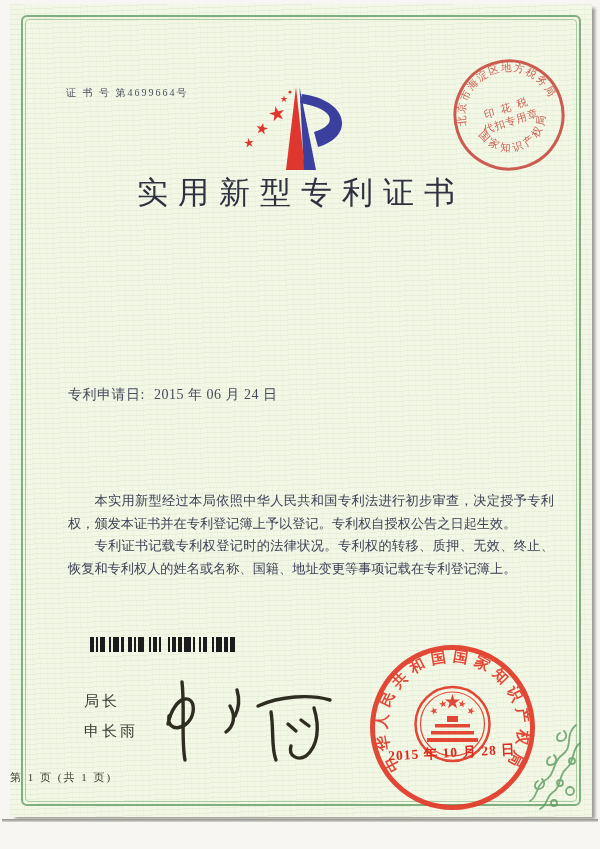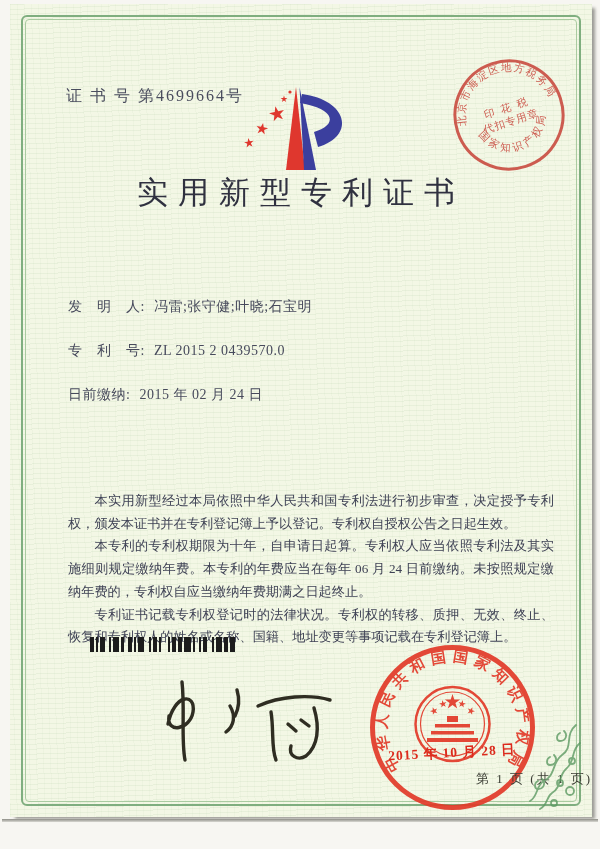--- a/index.html
+++ b/index.html
@@ -24,21 +24,21 @@
   .frame-outer{
     position:absolute;inset:11px;border:2px solid #7fae7f;border-radius:6px;
     pointer-events:none;
   }
   .frame-inner{
     position:absolute;inset:15px;border:1px solid #a9cba0;border-radius:4px;
     pointer-events:none;
   }
   .cert-no{
     position:absolute;left:56px;top:82px;
-    font-size:16px;letter-spacing:2px;color:#4a4d5e;
+    font-size:10px;letter-spacing:2px;color:#4a4d5e;
   }
   .logo{position:absolute;left:222px;top:78px;width:145px;height:94px;}
   .tax-seal{position:absolute;left:440px;top:52px;width:118px;height:118px;opacity:.88;}
   .title{
     position:absolute;left:0;right:0;top:168px;text-align:center;
     font-size:31px;font-weight:400;letter-spacing:10px;color:#303140;
   }
   .field-row{
     position:absolute;left:58px;right:40px;height:20px;
     font-size:14px;color:#474a5c;letter-spacing:.5px;white-space:nowrap;
@@ -60,22 +60,22 @@
   }
   .signer div{margin-bottom:11px;}
   .signature{position:absolute;left:128px;top:664px;width:215px;height:100px;}
   .office-seal{position:absolute;left:355px;top:636px;width:175px;height:175px;opacity:.93;}
   .seal-date{
     position:absolute;left:352px;top:740px;width:180px;text-align:center;
     font-size:13.5px;font-weight:700;color:#dc2a1c;letter-spacing:1px;
     transform:rotate(-3deg);
   }
   .footer{
-    position:absolute;left:0;right:0;top:766px;text-align:right;
-    font-size:13px;color:#3c3e35;letter-spacing:2px;
+    position:absolute;left:0;right:0;top:766px;text-align:left;
+    font-size:11px;color:#3c3e35;letter-spacing:2px;
   }
   .ornament{position:absolute;right:8px;bottom:6px;width:60px;height:90px;opacity:.8;}
   .hidden-defs{position:absolute;width:0;height:0;}
 </style>
 </head>
 <body>
 
 <svg class="hidden-defs" aria-hidden="true">
   <defs>
     <path id="star" d="M0,-1L0.2245,-0.309L0.951,-0.309L0.3633,0.118L0.5878,0.809L0,0.382L-0.5878,0.809L-0.3633,0.118L-0.951,-0.309L-0.2245,-0.309Z"></path>
@@ -112,33 +112,26 @@
       <text font-size="10.5" fill="#c8473c" letter-spacing="3">
         <textPath href="#taxBot" startOffset="50%" text-anchor="middle">国家知识产权局</textPath>
       </text>
       <text x="59" y="55" font-size="10.5" fill="#c8473c" text-anchor="middle" letter-spacing="2">印 花 税</text>
       <text x="59" y="69" font-size="10.5" fill="#c8473c" text-anchor="middle" letter-spacing="1">代扣专用章</text>
     </g>
   </svg>
 
   <div class="title">实用新型专利证书</div>
 
-  <div class="field-row" style="top:294px">
-    <span class="lab">发　明　人:</span><span>冯雷;张守健;叶晓;石宝明</span>
-  </div>
-  <div class="field-row" style="top:338px">
-    <span class="lab">专　利　号:</span><span>ZL 2015 2 0439570.0</span>
-  </div>
   <div class="field-row" style="top:382px">
-    <span class="lab">日前缴纳:</span><span>2015 年 02 月 24 日</span>
+    <span class="lab">专利申请日:</span><span>2015 年 06 月 24 日</span>
   </div>
 
   <div class="paras">
     <p>本实用新型经过本局依照中华人民共和国专利法进行初步审查，决定授予专利权，颁发本证书并在专利登记簿上予以登记。专利权自授权公告之日起生效。</p>
-    <p>本专利的专利权期限为十年，自申请日起算。专利权人应当依照专利法及其实施细则规定缴纳年费。本专利的年费应当在每年 06 月 24 日前缴纳。未按照规定缴纳年费的，专利权自应当缴纳年费期满之日起终止。</p>
     <p>专利证书记载专利权登记时的法律状况。专利权的转移、质押、无效、终止、恢复和专利权人的姓名或名称、国籍、地址变更等事项记载在专利登记簿上。</p>
   </div>
 
   <div class="barcode">
       <div style="width: 4.2px; background: rgb(28, 28, 28);"></div>
       <div style="width: 2.1px; background: transparent;"></div>
       <div style="width: 2.1px; background: rgb(28, 28, 28);"></div>
       <div style="width: 2.1px; background: transparent;"></div>
       <div style="width: 4.2px; background: rgb(28, 28, 28);"></div>
       <div style="width: 4.2px; background: transparent;"></div>
@@ -176,20 +169,24 @@
       <div style="width: 4.2px; background: transparent;"></div>
       <div style="width: 2.1px; background: rgb(28, 28, 28);"></div>
       <div style="width: 2.1px; background: transparent;"></div>
       <div style="width: 6.3px; background: rgb(28, 28, 28);"></div>
       <div style="width: 2.1px; background: transparent;"></div>
       <div style="width: 4.2px; background: rgb(28, 28, 28);"></div>
       <div style="width: 2.1px; background: transparent;"></div>
       <div style="width: 4.2px; background: rgb(28, 28, 28);"></div>
     </div>
 
+  <div class="signer">
+    <div>局长</div>
+    <div>申长雨</div>
+  </div>
 
   <svg class="signature" viewBox="0 0 215 100">
     <g fill="none" stroke="#2f2d22" stroke-width="3.4" stroke-linecap="round" stroke-linejoin="round">
       <path d="M30,56 C36,26 58,24 55,44 C52,62 28,66 31,48"></path>
       <path d="M44,14 C47,40 43,72 47,92"></path>
       <path d="M92,38 C98,48 96,58 88,64"></path>
       <path d="M99,22 C102,32 100,42 97,48"></path>
       <path d="M120,38 C142,28 172,26 192,32"></path>
       <path d="M133,44 C136,62 133,80 138,92"></path>
       <path d="M176,40 C182,60 180,78 168,88 C160,93 150,88 153,78"></path>

